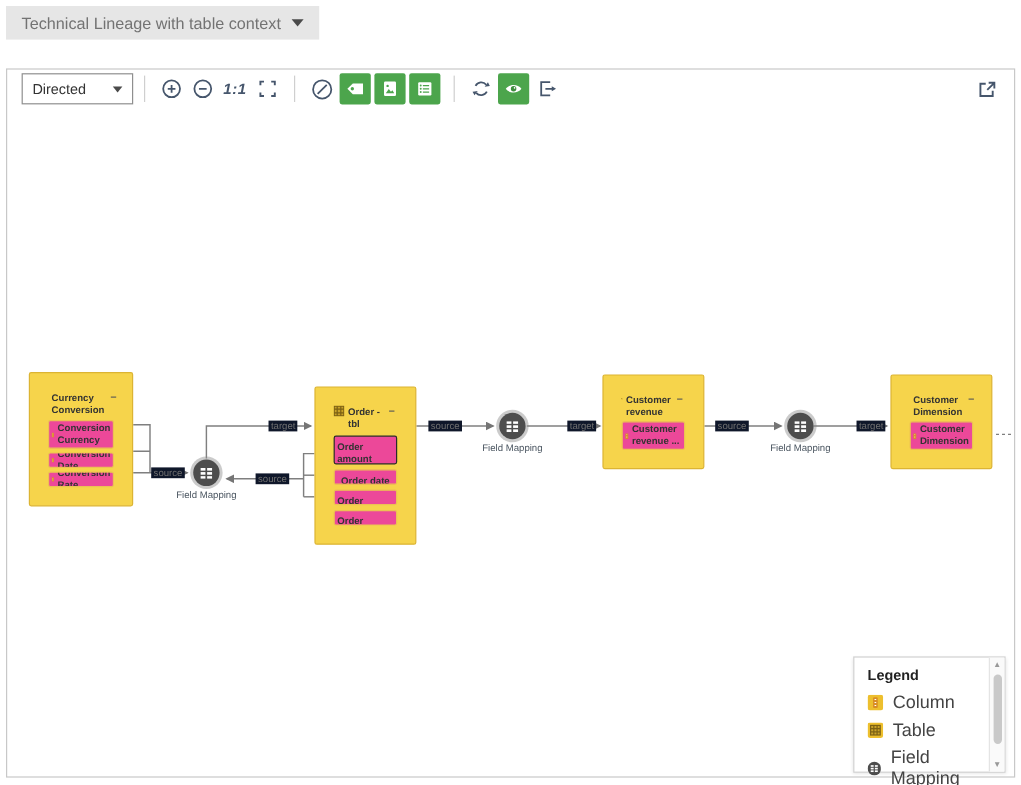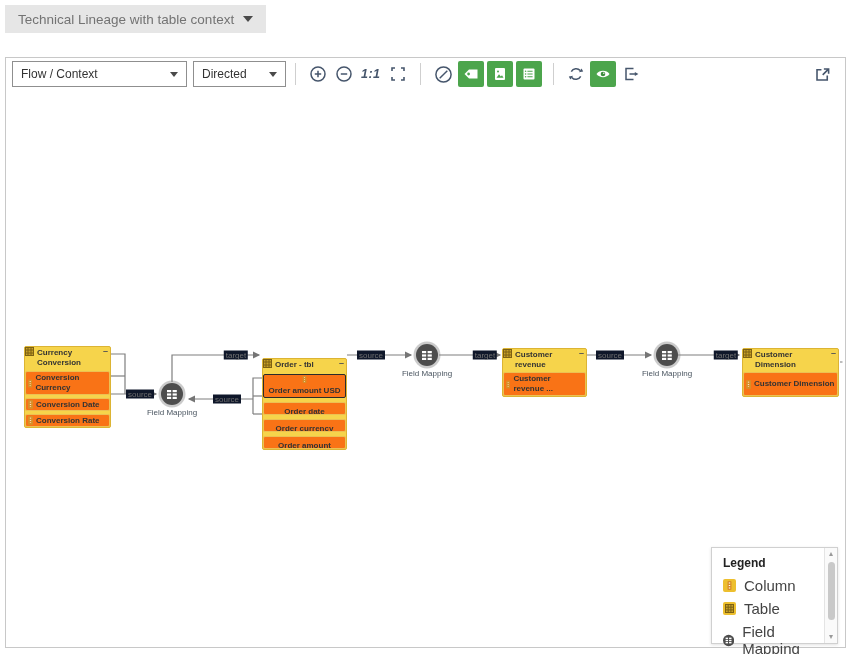--- a/index.html
+++ b/index.html
@@ -31,26 +31,26 @@
   .tbtn.green { width:26px; background:#4CA54C; border-radius:2px; margin:0 1.5px; }
   .onetoone { font-size:12.5px; font-weight:bold; color:#46566c; letter-spacing:0.5px; }
   .spacer { flex:1; }
 
   
   .diagram { position:absolute; left:0; top:32px; width:839px; height:557px; }
   .edges { position:absolute; left:0; top:0; }
 
   
   .tbl { position:absolute; background:#F6D44B; border:1px solid #dcb433;
-         border-radius:2px; padding:0; cursor:pointer;margin-top:36px; }
+         border-radius:2px; padding:15px; cursor:pointer; }
   .tbl-h { display:flex; align-items:flex-start; gap:3px; font-size:8px; font-weight:bold;
            color:#333; line-height:1.25; }
   .tbl-h .nm { flex:1; padding-top:1px; }
   .collapse { font-weight:bold; color:#555; font-size:9px; padding:0 2px; cursor:pointer; line-height:1; }
-  .col { background:#f97316; border:1px solid #ecc153; border-radius:2px; height:13px;
+  .col { background:#ec4899; border:1px solid #ecc153; border-radius:2px; height:13px;
          display:flex; align-items:center; gap:3px; padding:1px 2px; font-size:8px;
          font-weight:bold; color:#333; line-height:1.25; overflow:hidden; cursor:pointer; }
   .col.h2 { height:24px; }
   .col.sel { border:1.5px solid #2b2b2b; }
   .t0 .col { margin-top:3px; }
   .t1 .col { margin-top:4px;flex-direction:column; }
   .t2 .col, .t3 .col { margin-top:2px; }
 
   
   .fm { position:absolute; width:22px; height:22px; border-radius:50%; background:#4d4d4d;
@@ -81,24 +81,20 @@
 <body>
 
 <div class="view-tab">
   <span>Technical Lineage with table context</span>
   <span class="caret-down"></span>
 </div>
 
 <div class="canvas">
 
   <div class="toolbar">
-    <div class="dd" style="width:175px">
-      <span>Flow / Context</span>
-      <span class="dd-caret"></span>
-    </div>
     <div class="dd" style="width:93px;margin-left:6px">
       <span>Directed</span>
       <span class="dd-caret"></span>
     </div>
 
     <span class="sep"></span>
 
     <button class="tbtn">
       <svg width="18" height="18" viewBox="0 0 18 18">
         <circle cx="9" cy="9" r="7" fill="none" stroke="#46566c" stroke-width="1.5"></circle>
@@ -293,21 +289,21 @@
       </div>
       <div class="col h2">
         <svg width="5" height="9" viewBox="0 0 5 9">
           <rect width="5" height="9" rx="1" fill="#d98e26"></rect>
           <path d="M2.5,1.8 V2.5 M2.5,4.1 V4.8 M2.5,6.4 V7.1" stroke="#fff" stroke-width="1.3"></path>
         </svg>
         <span>Customer revenue ...</span>
       </div>
     </div>
 
-    <div class="tbl t3" style="left:736px;top:222px;width:97px">
+    <div class="tbl t3" style="left:736px;top:222px;width:85px">
       <div class="tbl-h">
         <svg width="9" height="9" viewBox="0 0 9 9">
           <rect x="0.5" y="0.5" width="8" height="8" fill="#c9a227" stroke="#7c6114"></rect>
           <path d="M0.5,3 H8.5 M0.5,6 H8.5 M3,0.5 V8.5 M6,0.5 V8.5" stroke="#7c6114"></path>
         </svg>
         <span class="nm">Customer Dimension</span>
         <span class="collapse">–</span>
       </div>
       <div class="col h2">
         <svg width="5" height="9" viewBox="0 0 5 9">

